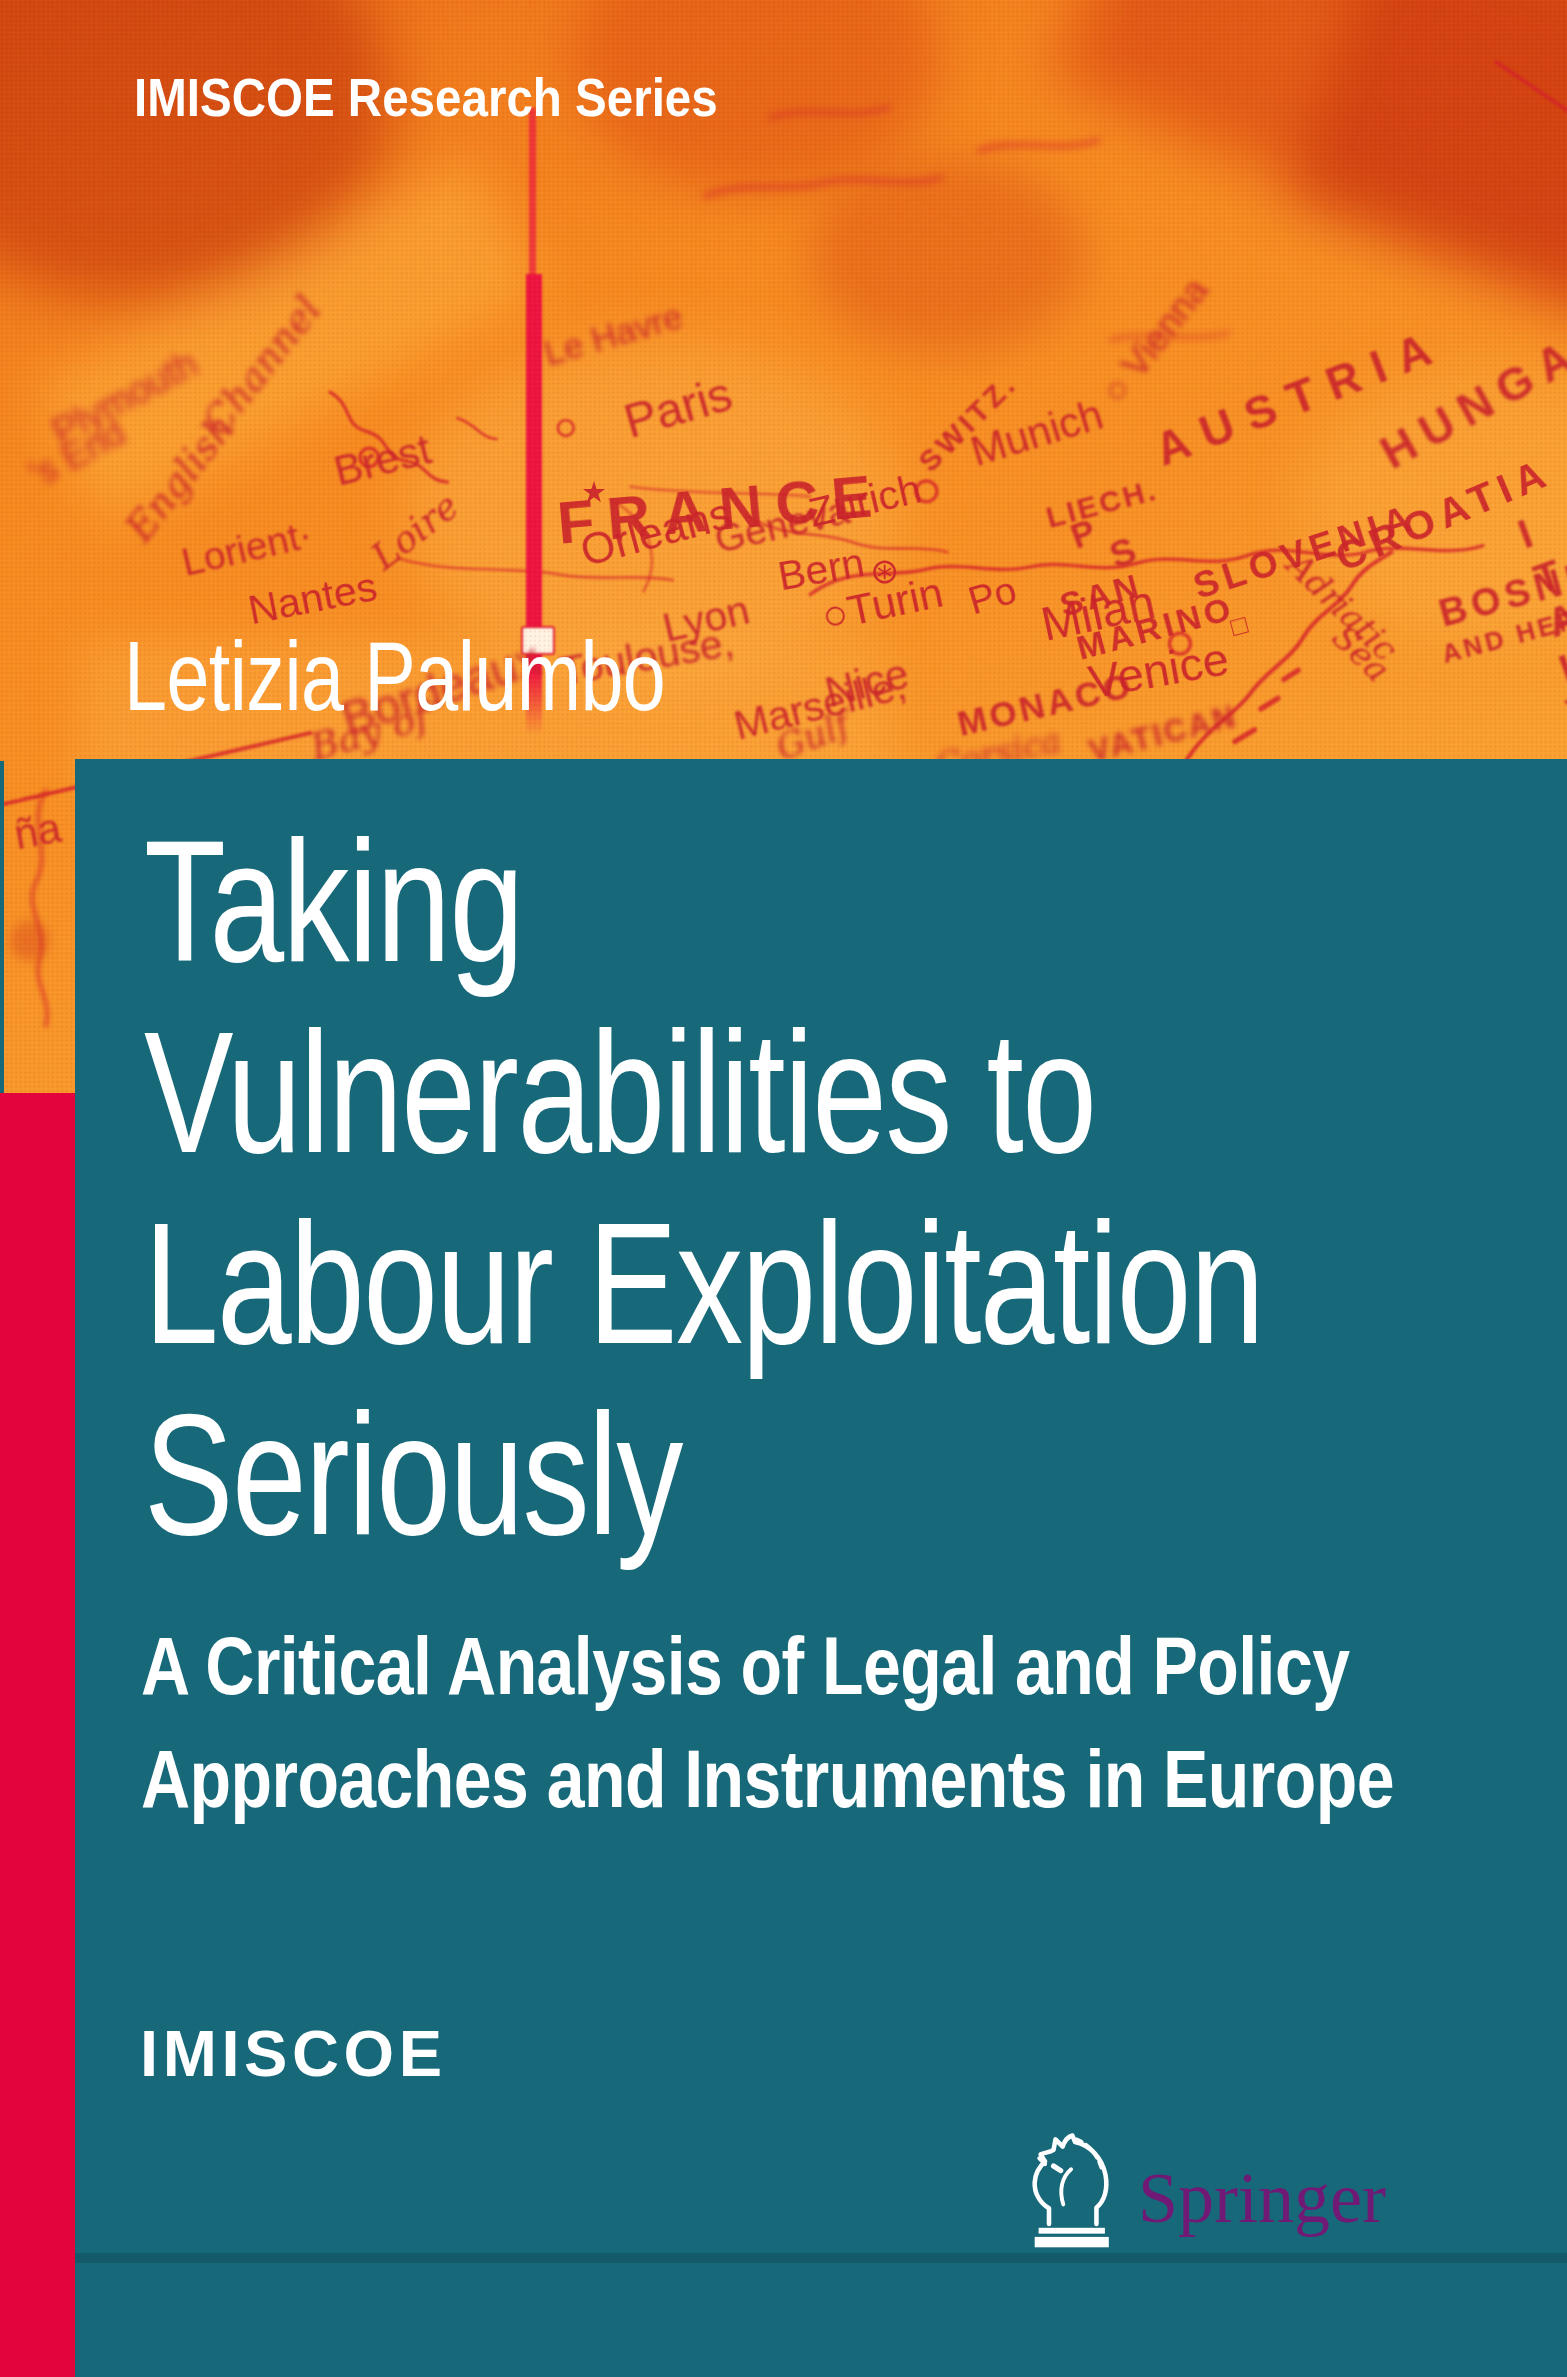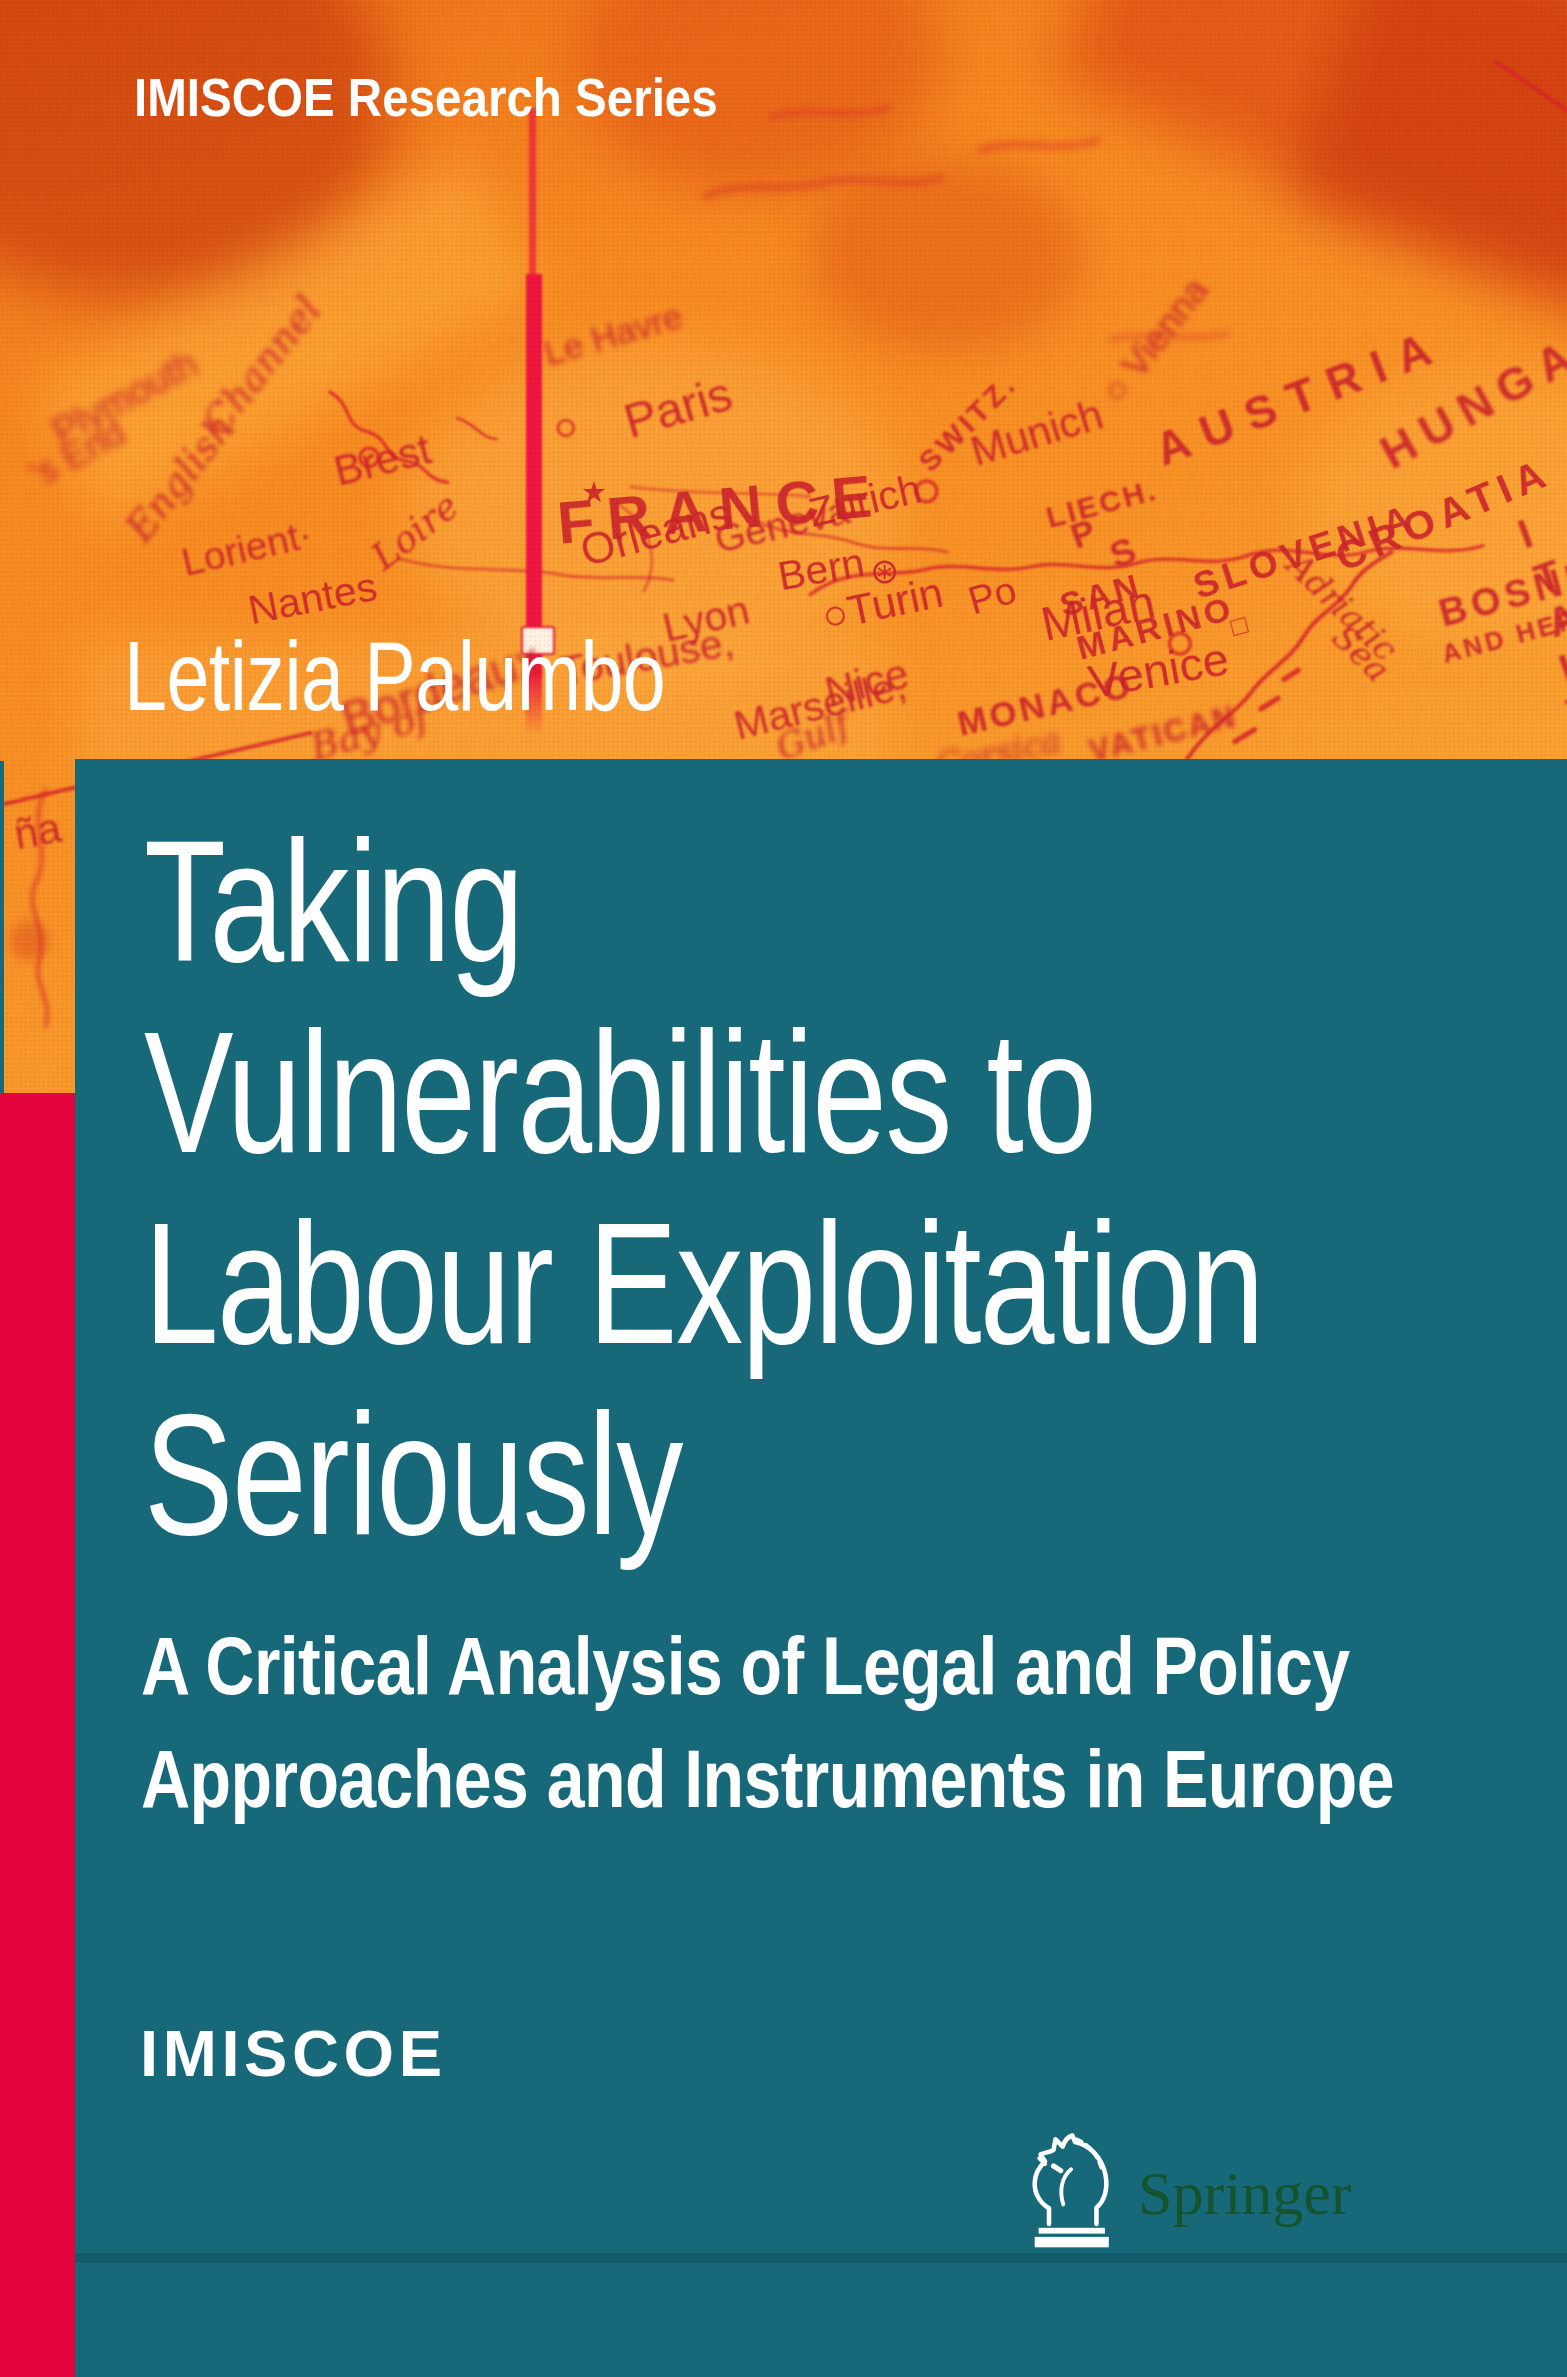--- a/index.html
+++ b/index.html
@@ -48,22 +48,22 @@
   .subtitle .line{display:block;transform:scaleX(.84);transform-origin:left top;white-space:nowrap;letter-spacing:-0.7px;}
   .imiscoe{position:absolute;left:140px;top:2016px;z-index:7;color:#fff;font-weight:bold;font-size:65px;
            letter-spacing:4.6px;white-space:nowrap;}
   .band{position:absolute;left:75px;top:2253px;width:1493px;height:9.8px;background:rgba(0,20,30,.16);z-index:7;filter:blur(0.7px);}
   .badge{position:absolute;left:144px;top:2151px;width:366px;height:93px;background:#FDFDFB;border-radius:17px;z-index:8;
          display:flex;align-items:center;justify-content:center;}
   .badge span{font-weight:bold;font-size:85px;color:var(--oa-text,#8C9DA9);letter-spacing:1.3px;
               transform:scaleX(.63);transform-origin:center;white-space:nowrap;}
   .springer{position:absolute;left:1023px;top:2125px;z-index:7;width:444px;height:131px;}
   .springer svg{position:absolute;left:0;top:0;}
-  .springer .word{position:absolute;left:115px;top:37px;color:#14532d;font-family:"Liberation Serif",serif;
-                  font-size:62px;line-height:1;white-space:nowrap;}
+  .springer .word{position:absolute;left:115px;top:37px;color:#701a75;font-family:"Liberation Serif",serif;
+                  font-size:72px;line-height:1;white-space:nowrap;}
 </style>
 </head>
 <body>
 
 <div class="cover">
 
   <div class="bg-map">
     <div class="blob b1"></div>
     <div class="blob b2"></div>
     <div class="blob b3"></div>

